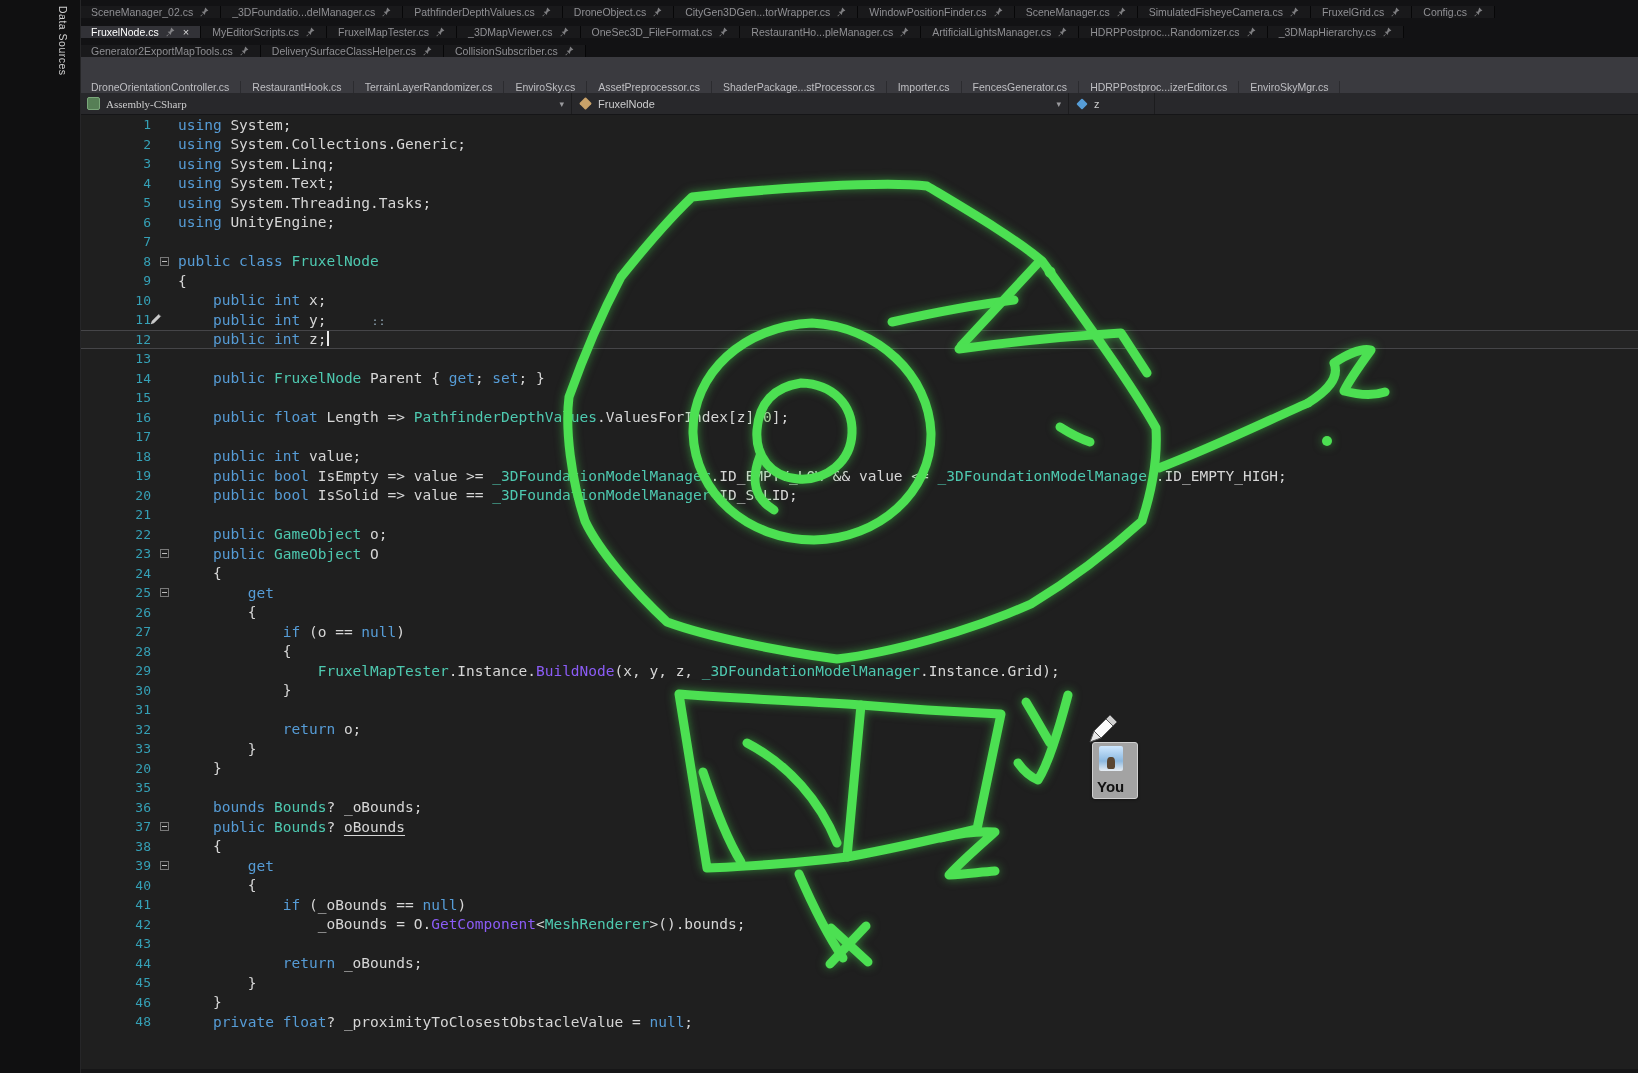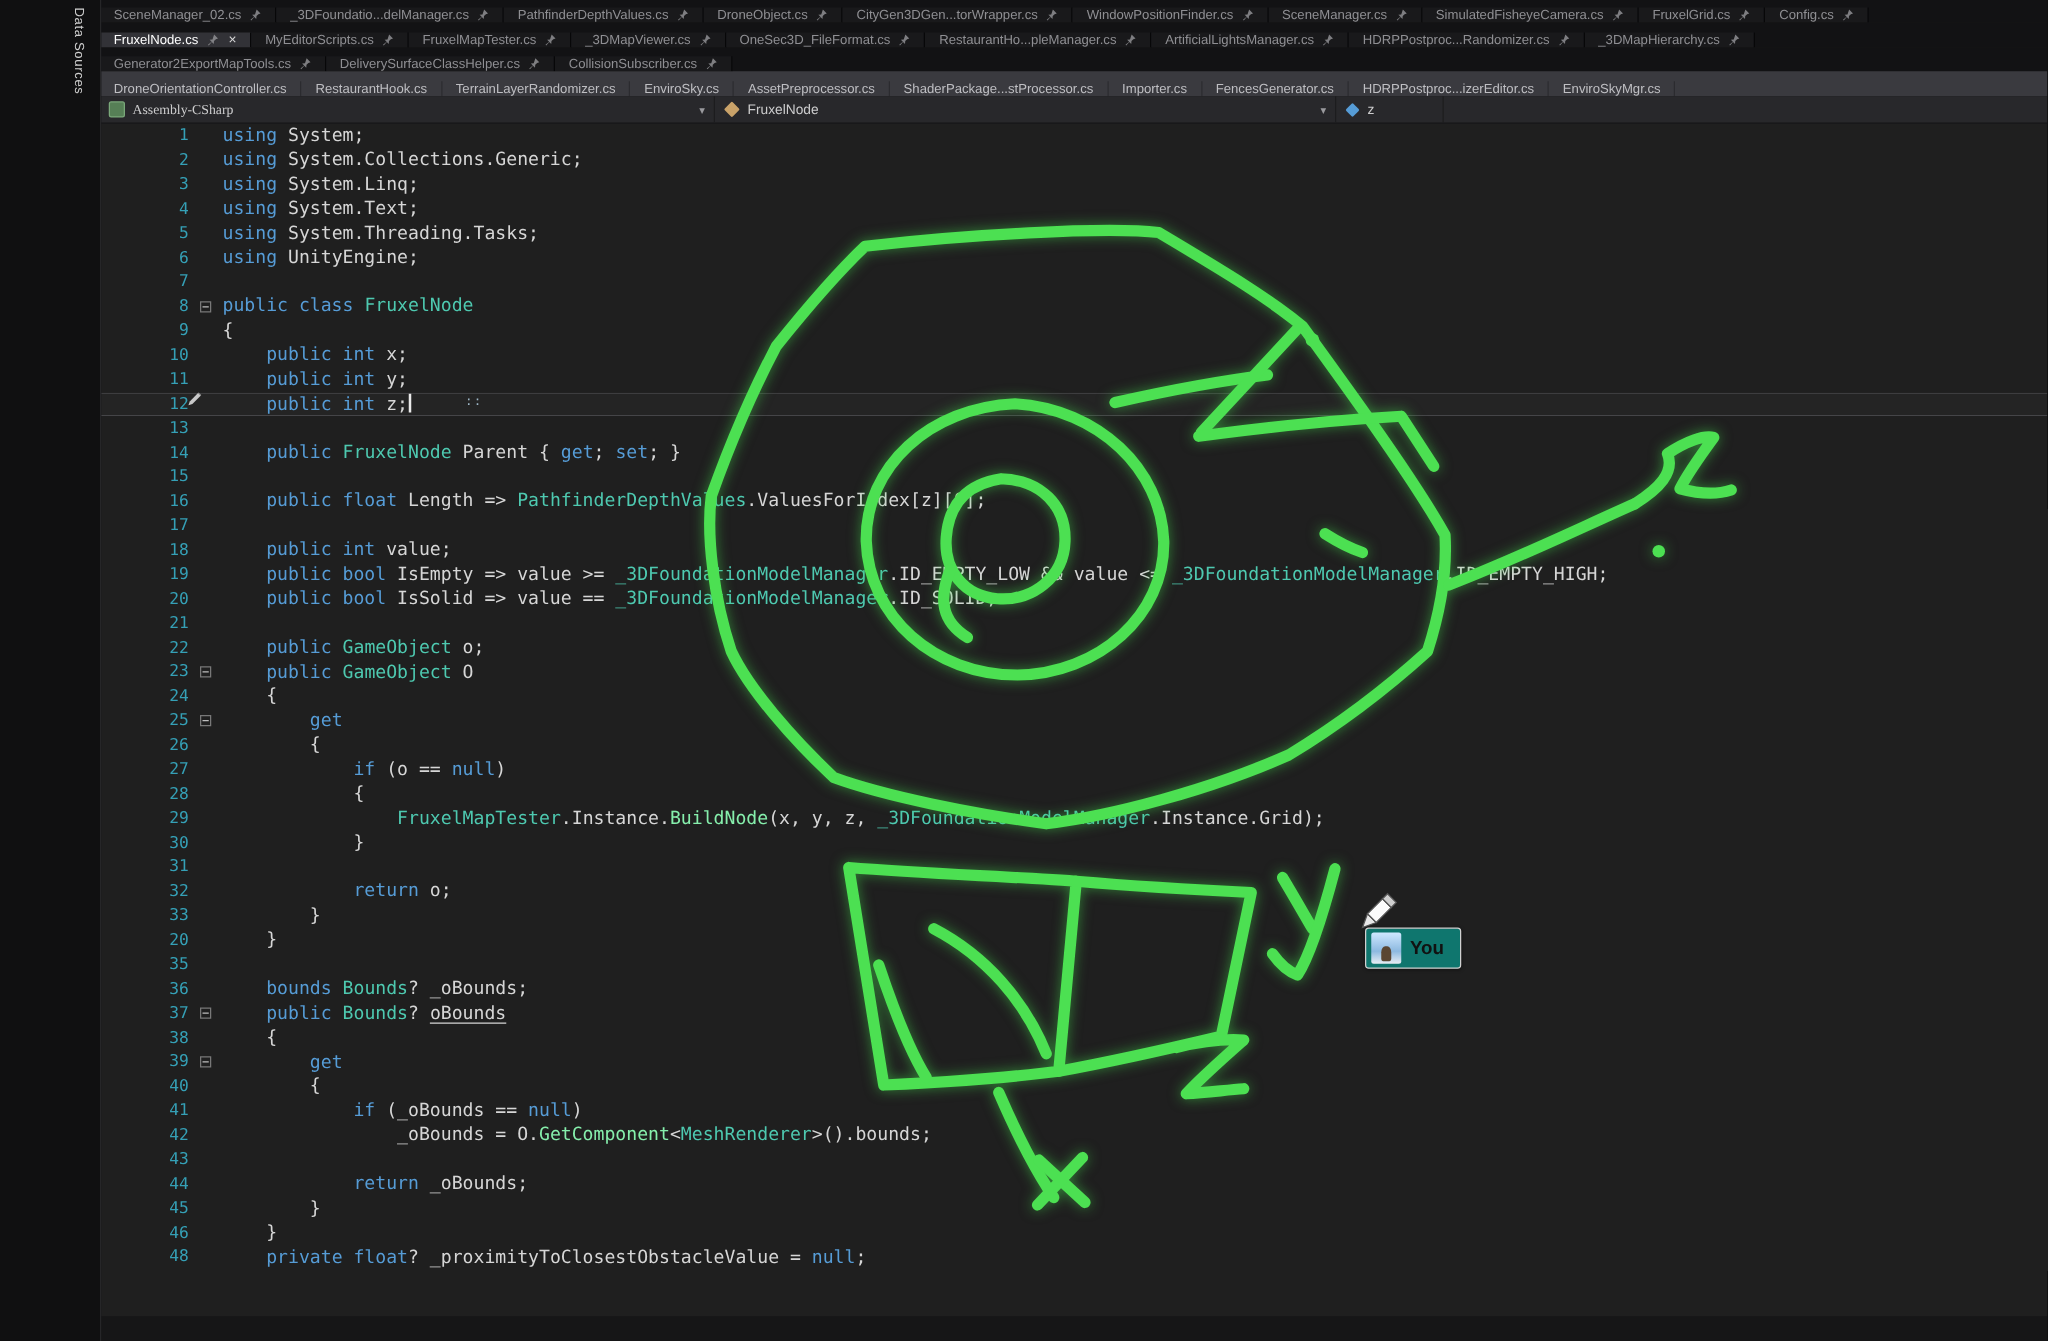--- a/index.html
+++ b/index.html
@@ -10,21 +10,21 @@
              border-right:1px solid #262628;z-index:2;}
   .vtab{position:absolute;left:57px;top:6px;writing-mode:vertical-rl;font-size:10.5px;
         color:#cfcfcf;letter-spacing:.5px;}
   
   .main{position:absolute;left:80px;top:0;right:0;bottom:0;}
   
   #tab-rows .tab-row{display:flex;align-items:flex-end;background:#121214;overflow:hidden;}
   #tab-rows .tab-row:nth-child(1){height:18px;}
   #tab-rows .tab-row:nth-child(2){height:20px;}
   #tab-rows .tab-row:nth-child(3){height:19px;}
-  #tab-rows .tab-row:nth-child(4){height:20px;}
+  #tab-rows .tab-row:nth-child(4){height:36px;}
   #tab-rows .tab-row.light{background:#3a3a3f;}
   .tab{display:flex;align-items:center;gap:7px;padding:0 11px;background:#19191b;
        border-right:1px solid #070708;font-size:10.5px;color:#8f8f93;white-space:nowrap;cursor:default;}
   .tab-row.light .tab{background:transparent;border-right:1px solid rgba(0,0,0,.25);color:#bfbfc3;}
   .tab.active{background:#323237;color:#ffffff;}
   .tab-close{font-size:11px;color:#d8d8d8;margin-left:1px;line-height:1;}
   .pin{flex:none;opacity:.85;}
   
   .navbar{display:flex;height:21px;background:#28282b;border-bottom:1px solid #151517;}
   .crumb{display:flex;align-items:center;gap:6px;padding:0 7px;box-sizing:border-box;
@@ -40,36 +40,36 @@
   
   .editor{position:relative;background:#1f1f1f;height:954px;}
   .code-line{display:flex;align-items:center;height:19.5px;white-space:pre;}
   .code-line.active{background:rgba(140,140,140,.05);
         box-shadow:inset 0 1px 0 #454548, inset 0 -1px 0 #454548;}
   .ln{flex:none;width:71px;text-align:right;font:13px "DejaVu Sans Mono",monospace;color:#35a0b6;}
   .foldcol{flex:none;width:27px;display:flex;align-items:center;justify-content:center;}
   .foldbox{width:9px;height:9px;border:1px solid #787878;box-sizing:border-box;position:relative;background:#1f1f1f;}
   .foldbox::after{content:"";position:absolute;left:1px;right:1px;top:3px;height:1px;background:#bdbdbd;}
   .code-text{font:14.5px "DejaVu Sans Mono",monospace;white-space:pre;}
-  .tok.k{color:#569cd6;} .tok.t{color:#4ec9b0;} .tok.m{color:#86efac;}
+  .tok.k{color:#569cd6;} .tok.t{color:#4ec9b0;} .tok.m{color:#8b5cf6;}
   .tok.pl{color:#d6d6d6;} .tok.num{color:#b5cea8;}
   .tok.u{color:#d6d6d6;text-decoration:underline;text-underline-offset:3px;}
   .caret{display:inline-block;width:2px;height:15px;background:#eaeaea;vertical-align:-2px;margin-left:1px;}
   .gutter-pencil{position:absolute;left:149px;top:312px;z-index:3;}
   .stray{position:absolute;left:372px;top:316px;font:10px "DejaVu Sans Mono",monospace;
          color:#9fb8c8;letter-spacing:1px;z-index:3;}
   
   .ink{position:absolute;left:0;top:0;z-index:50;pointer-events:none;
        filter:drop-shadow(0 0 5px rgba(70,230,80,.5));}
   .ink path{fill:none;stroke:currentColor;stroke-width:9;stroke-linecap:round;stroke-linejoin:round;}
   .ink circle{fill:currentColor;}
   .pencil-cursor{position:absolute;left:1082px;top:706px;z-index:60;pointer-events:none;}
   .you-chip{position:absolute;left:1092px;top:742px;z-index:60;display:inline-flex;align-items:center;
-            gap:7px;background:#0f766e;border:1px solid #d0d0d0;border-radius:3px;
-            padding:3px 13px 3px 4px;box-shadow:0 1px 3px rgba(0,0,0,.4);}
+            gap:7px;background:#a3a3a3;border:1px solid #d0d0d0;border-radius:3px;
+            padding:3px 13px 3px 4px;box-shadow:0 1px 3px rgba(0,0,0,.4);flex-direction:column;}
   .chip-avatar{width:24px;height:25px;border-radius:2px;position:relative;
             background:linear-gradient(180deg,#cfe8ff 0%,#8db9e0 60%,#e8eef4 100%);overflow:hidden;}
   .chip-avatar::after{content:"";position:absolute;left:8px;bottom:2px;width:8px;height:12px;
             background:#5a4632;border-radius:40% 40% 20% 20%;}
   .chip-text{font-size:15px;font-weight:bold;color:#111;}
 </style>
 </head>
 <body>
 
 <div class="app">

